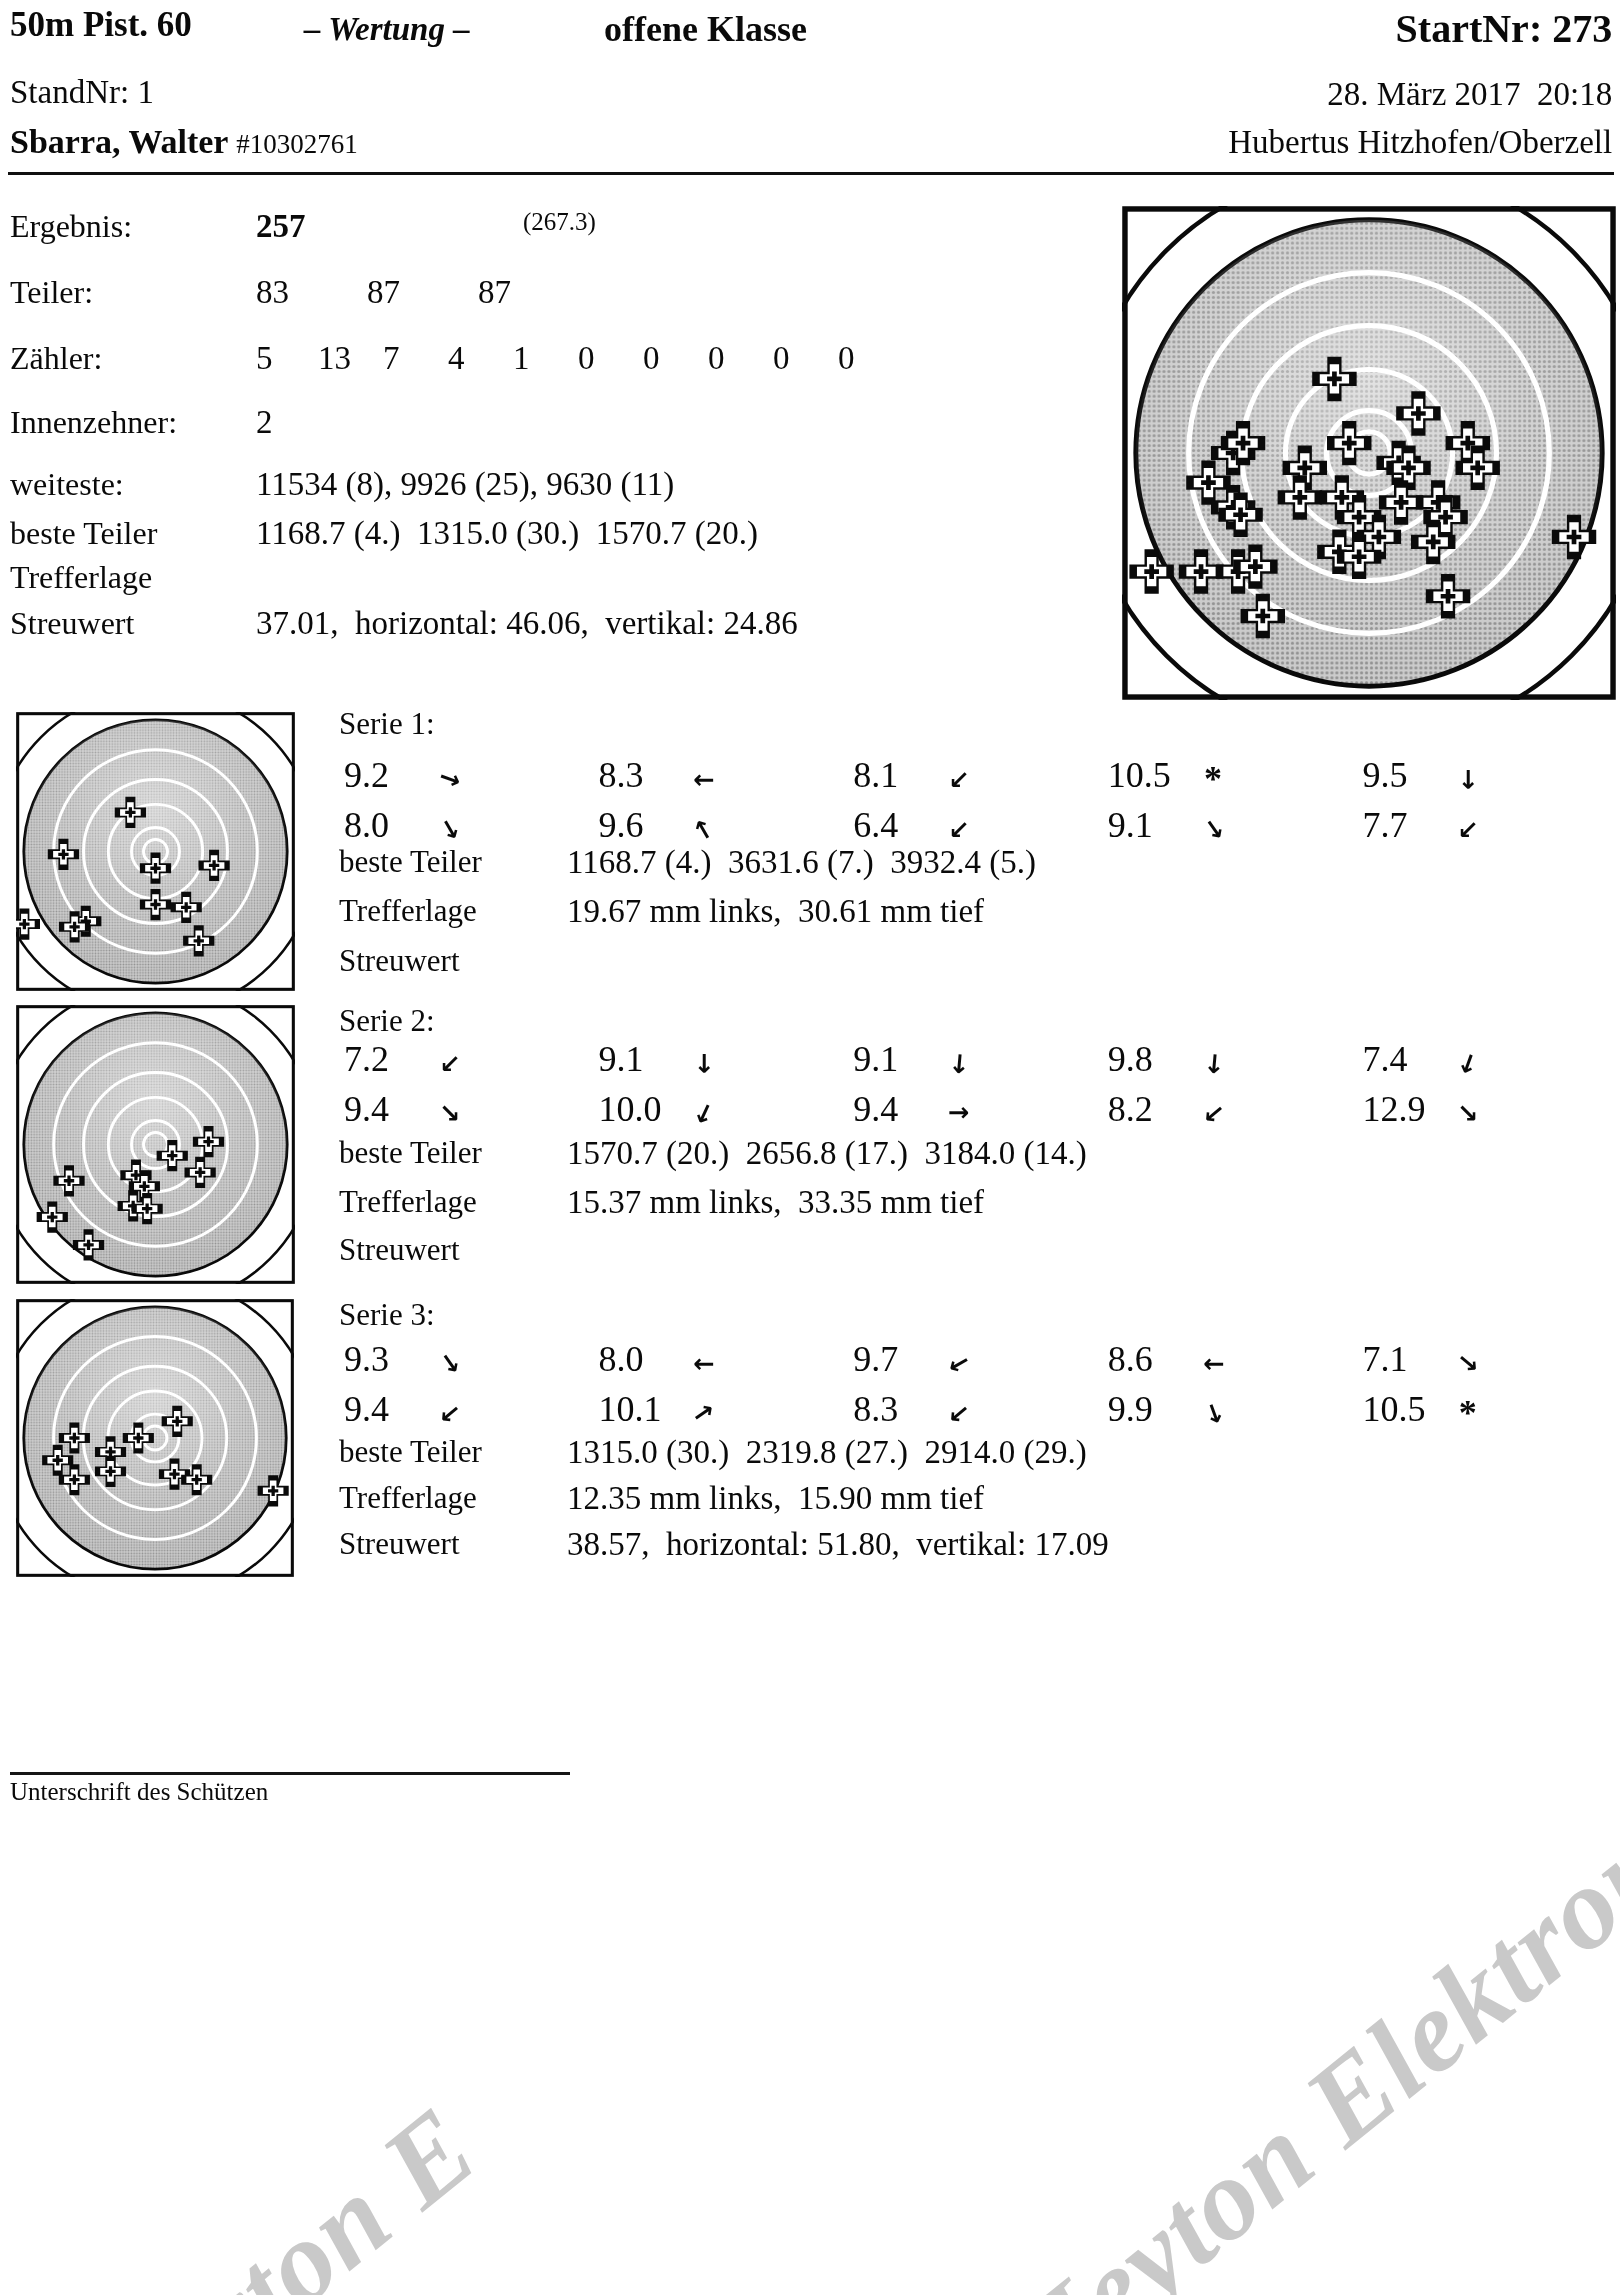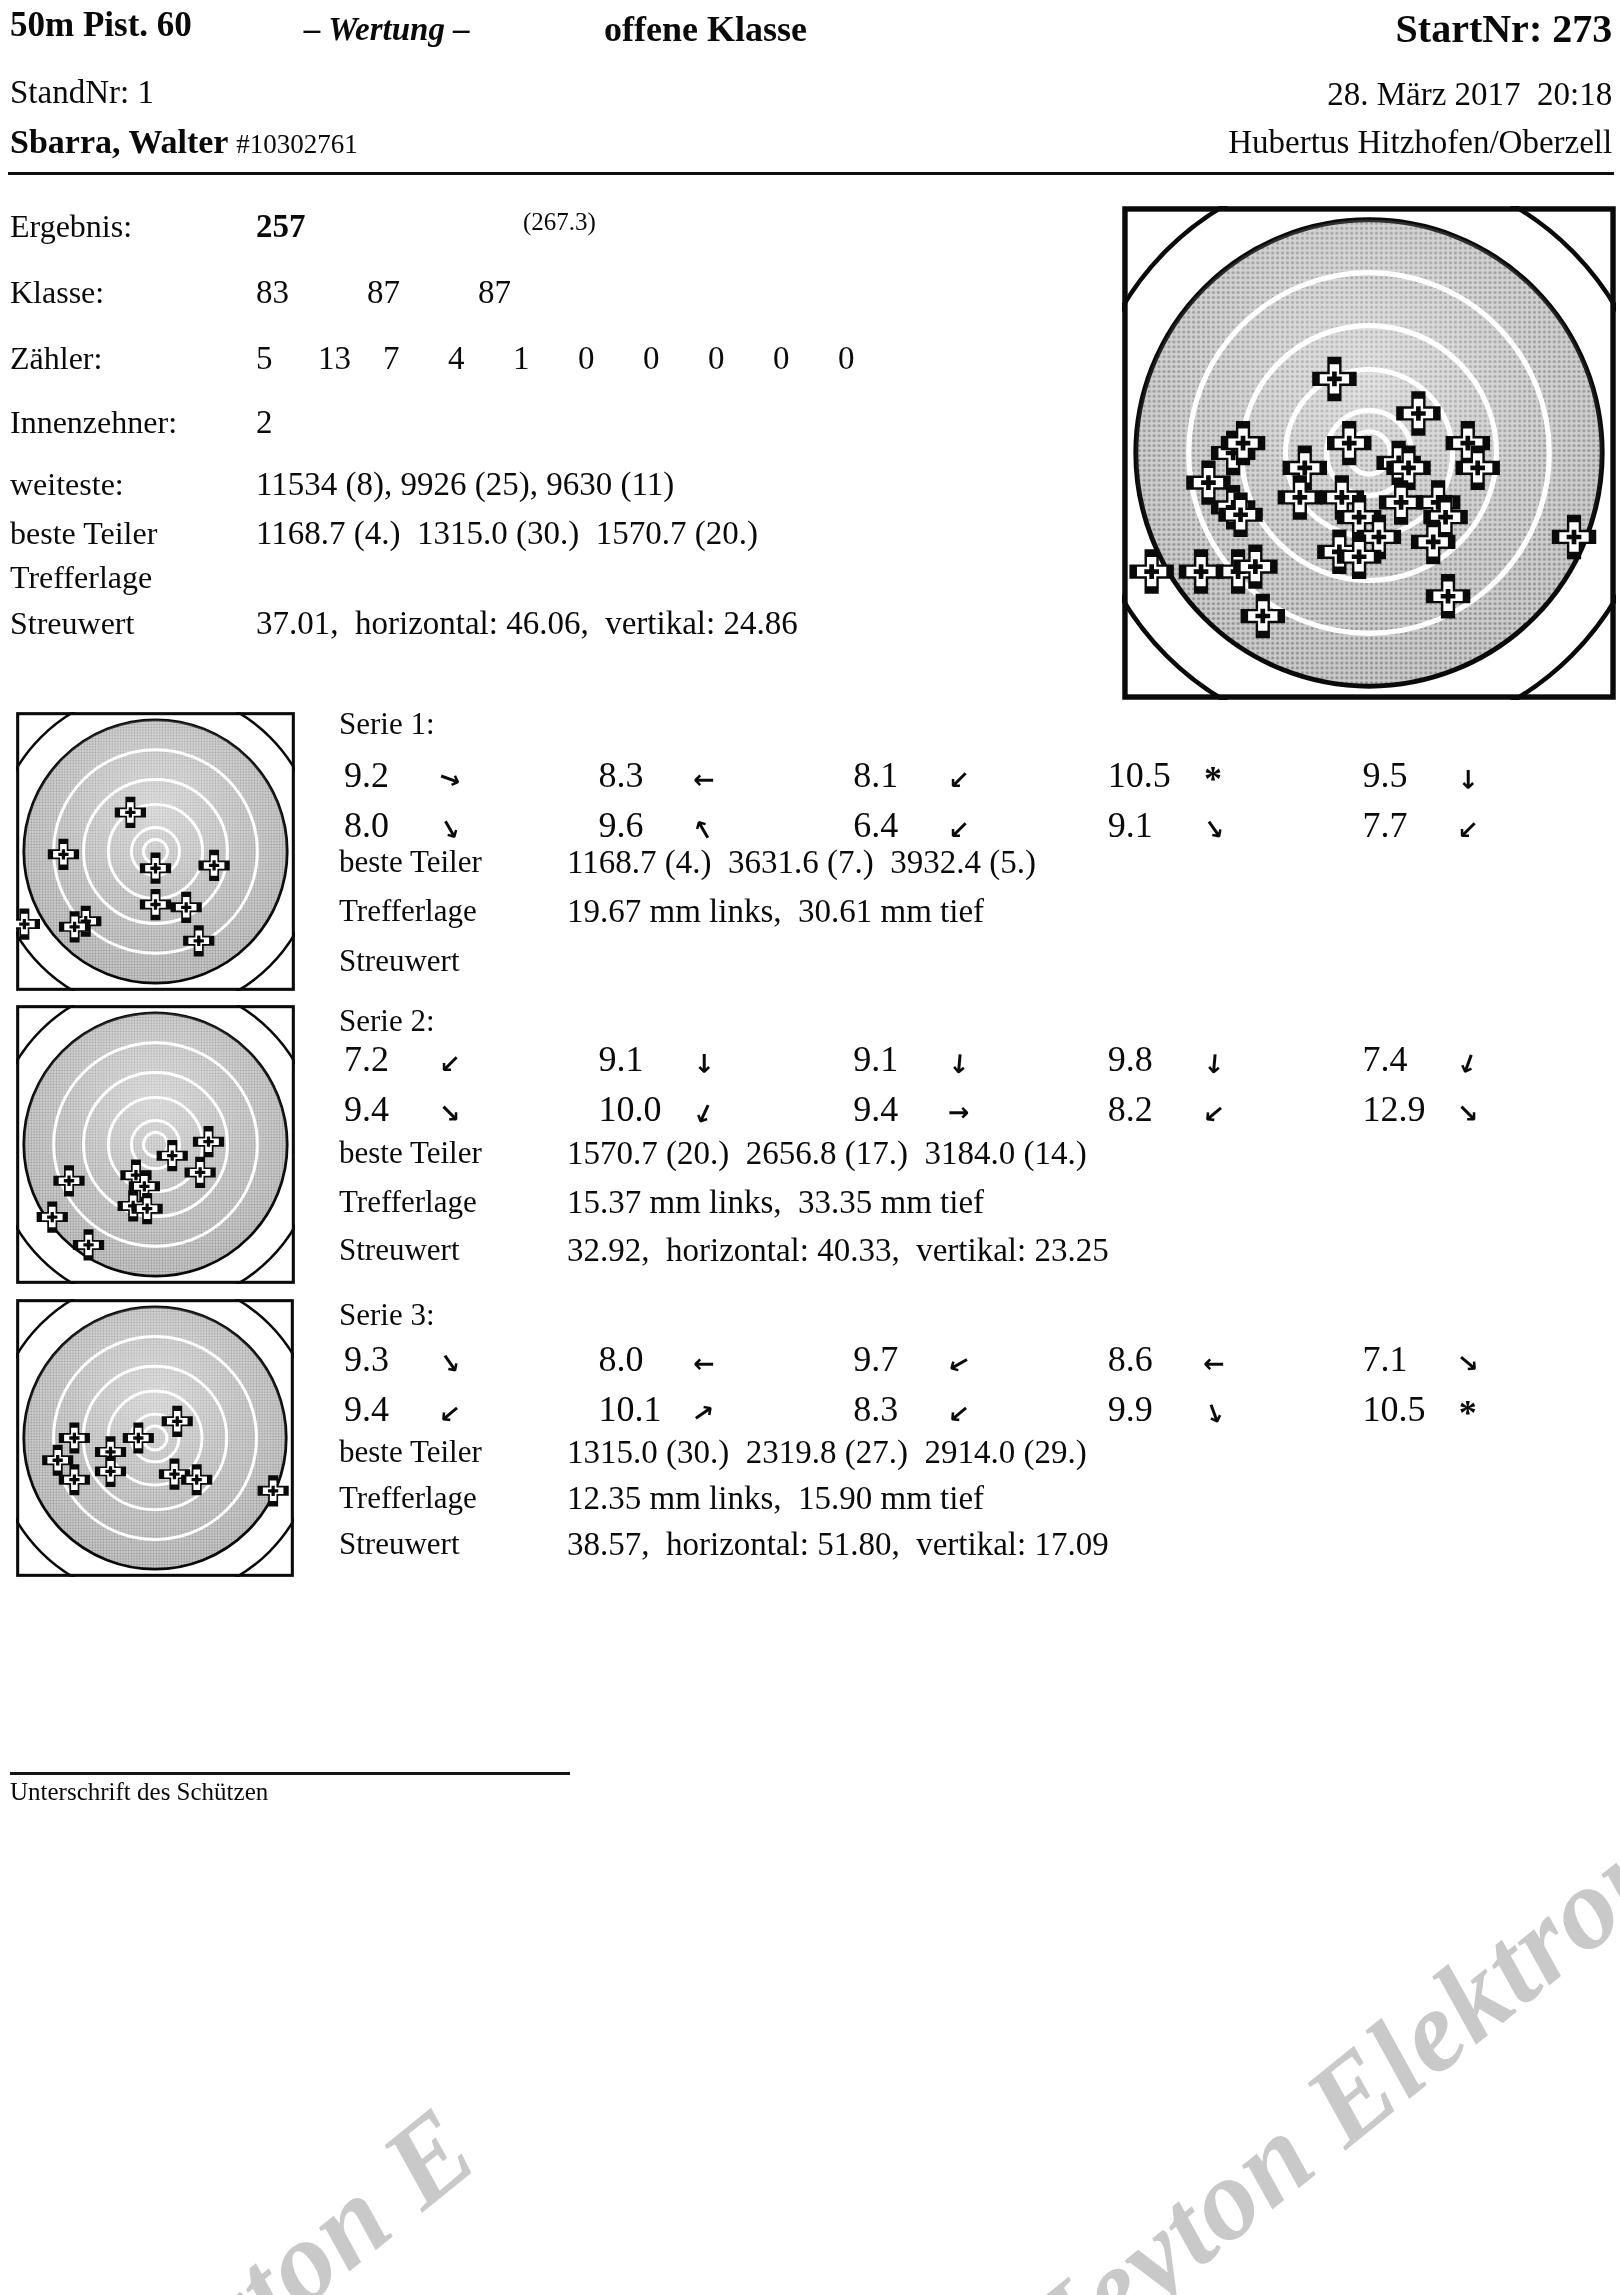--- a/index.html
+++ b/index.html
@@ -88,21 +88,21 @@
     <span>Sbarra, Walter</span>
     <span class="h-id">#10302761</span>
   </span>
   <span class="abs h-club">Hubertus Hitzhofen/Oberzell</span>
   <div class="abs hrule"></div>
 
   <span class="abs r-label" style="top:208px">Ergebnis:</span>
   <span class="abs r-val bold" style="top:208px">257</span>
   <span class="abs r-extra" style="top:208px">(267.3)</span>
 
-  <span class="abs r-label" style="top:274px">Klasse:</span>
+  <span class="abs r-label" style="top:274px">Teiler:</span>
   <div class="abs r-val hlist serien-list" style="top:274px">
       <span>83</span>
       <span>87</span>
       <span>87</span>
     </div>
 
   <span class="abs r-label" style="top:340px">Zähler:</span>
   <div class="abs r-val hlist zaehler-list" style="top:340px">
       <span>5</span>
       <span>13</span>
@@ -312,21 +312,20 @@
           <span class="sv">12.9</span>
           <span class="sarrow" style="transform: rotate(45deg);">→</span>
         </span>
       </div>
     </div>
   <span class="abs s-label" style="top:1135px">beste Teiler</span>
   <span class="abs s-val" style="top:1135px">1570.7 (20.)&nbsp; 2656.8 (17.)&nbsp; 3184.0 (14.)</span>
   <span class="abs s-label" style="top:1184px">Trefferlage</span>
   <span class="abs s-val" style="top:1184px">15.37 mm links,&nbsp; 33.35 mm tief</span>
   <span class="abs s-label" style="top:1232px">Streuwert</span>
-  <span class="abs s-val" style="top:1232px">32.92,&nbsp; horizontal: 40.33,&nbsp; vertikal: 23.25</span>
 
   <svg class="target t-s3" viewBox="0 0 100 100">
       <rect x="0.6" y="0.6" width="98.8" height="98.8" fill="#ffffff" stroke="#0a0a0a" stroke-width="1.1"></rect>
       <circle cx="50" cy="50" r="58" fill="none" stroke="#0a0a0a" stroke-width="0.9"></circle>
       <circle cx="50" cy="50" r="47.2" fill="url(#ht)" stroke="#0a0a0a" stroke-width="1"></circle>
       <circle cx="50" cy="50" r="47.2" fill="url(#ls)"></circle>
       <circle cx="50" cy="50" r="36.5" fill="none" stroke="#ffffff" stroke-width="1.05"></circle>
       <circle cx="50" cy="50" r="25.8" fill="none" stroke="#ffffff" stroke-width="1.05"></circle>
       <circle cx="50" cy="50" r="16.9" fill="none" stroke="#ffffff" stroke-width="1.05"></circle>
       <circle cx="50" cy="50" r="8.6" fill="none" stroke="#ffffff" stroke-width="1.05"></circle>

